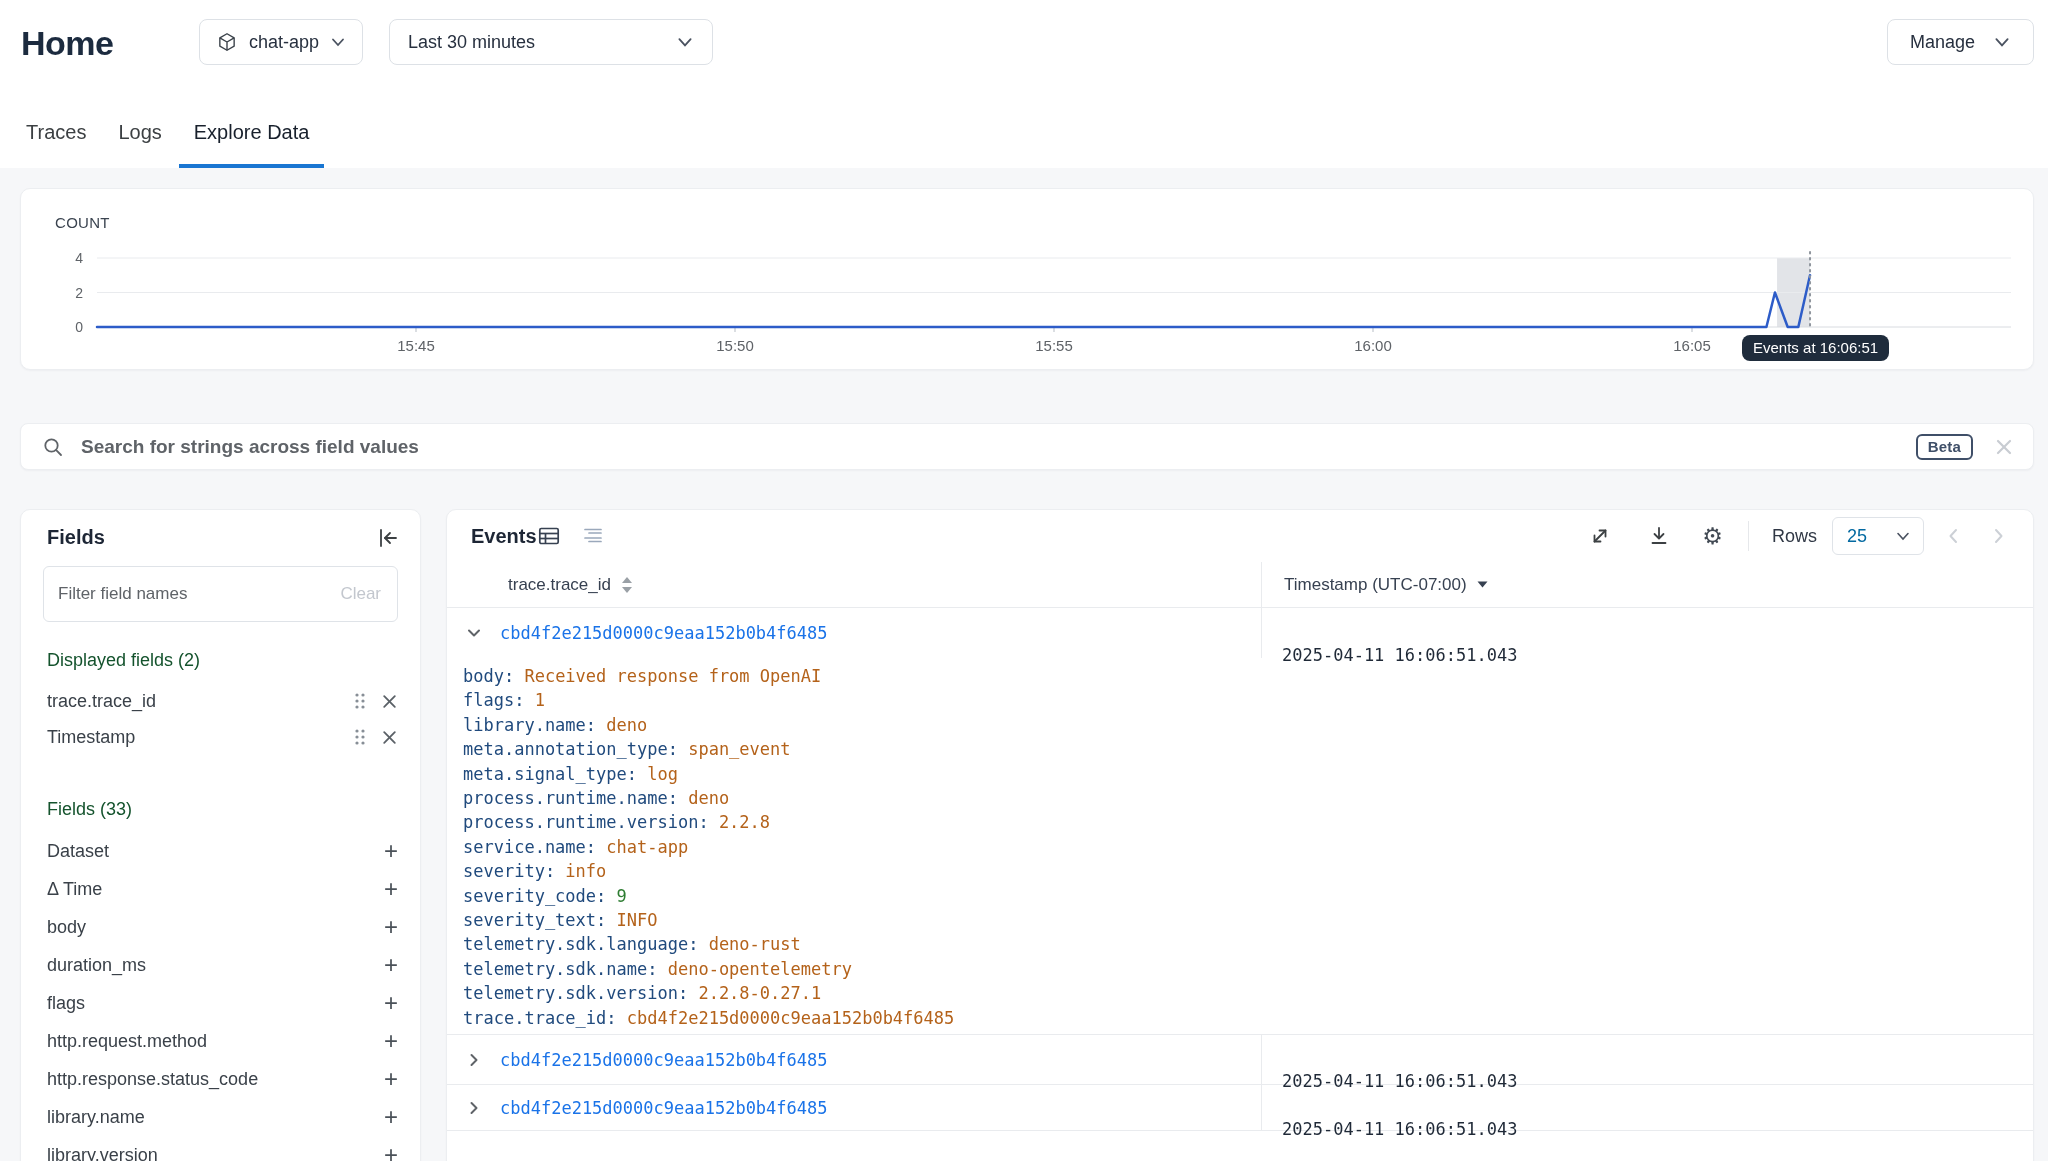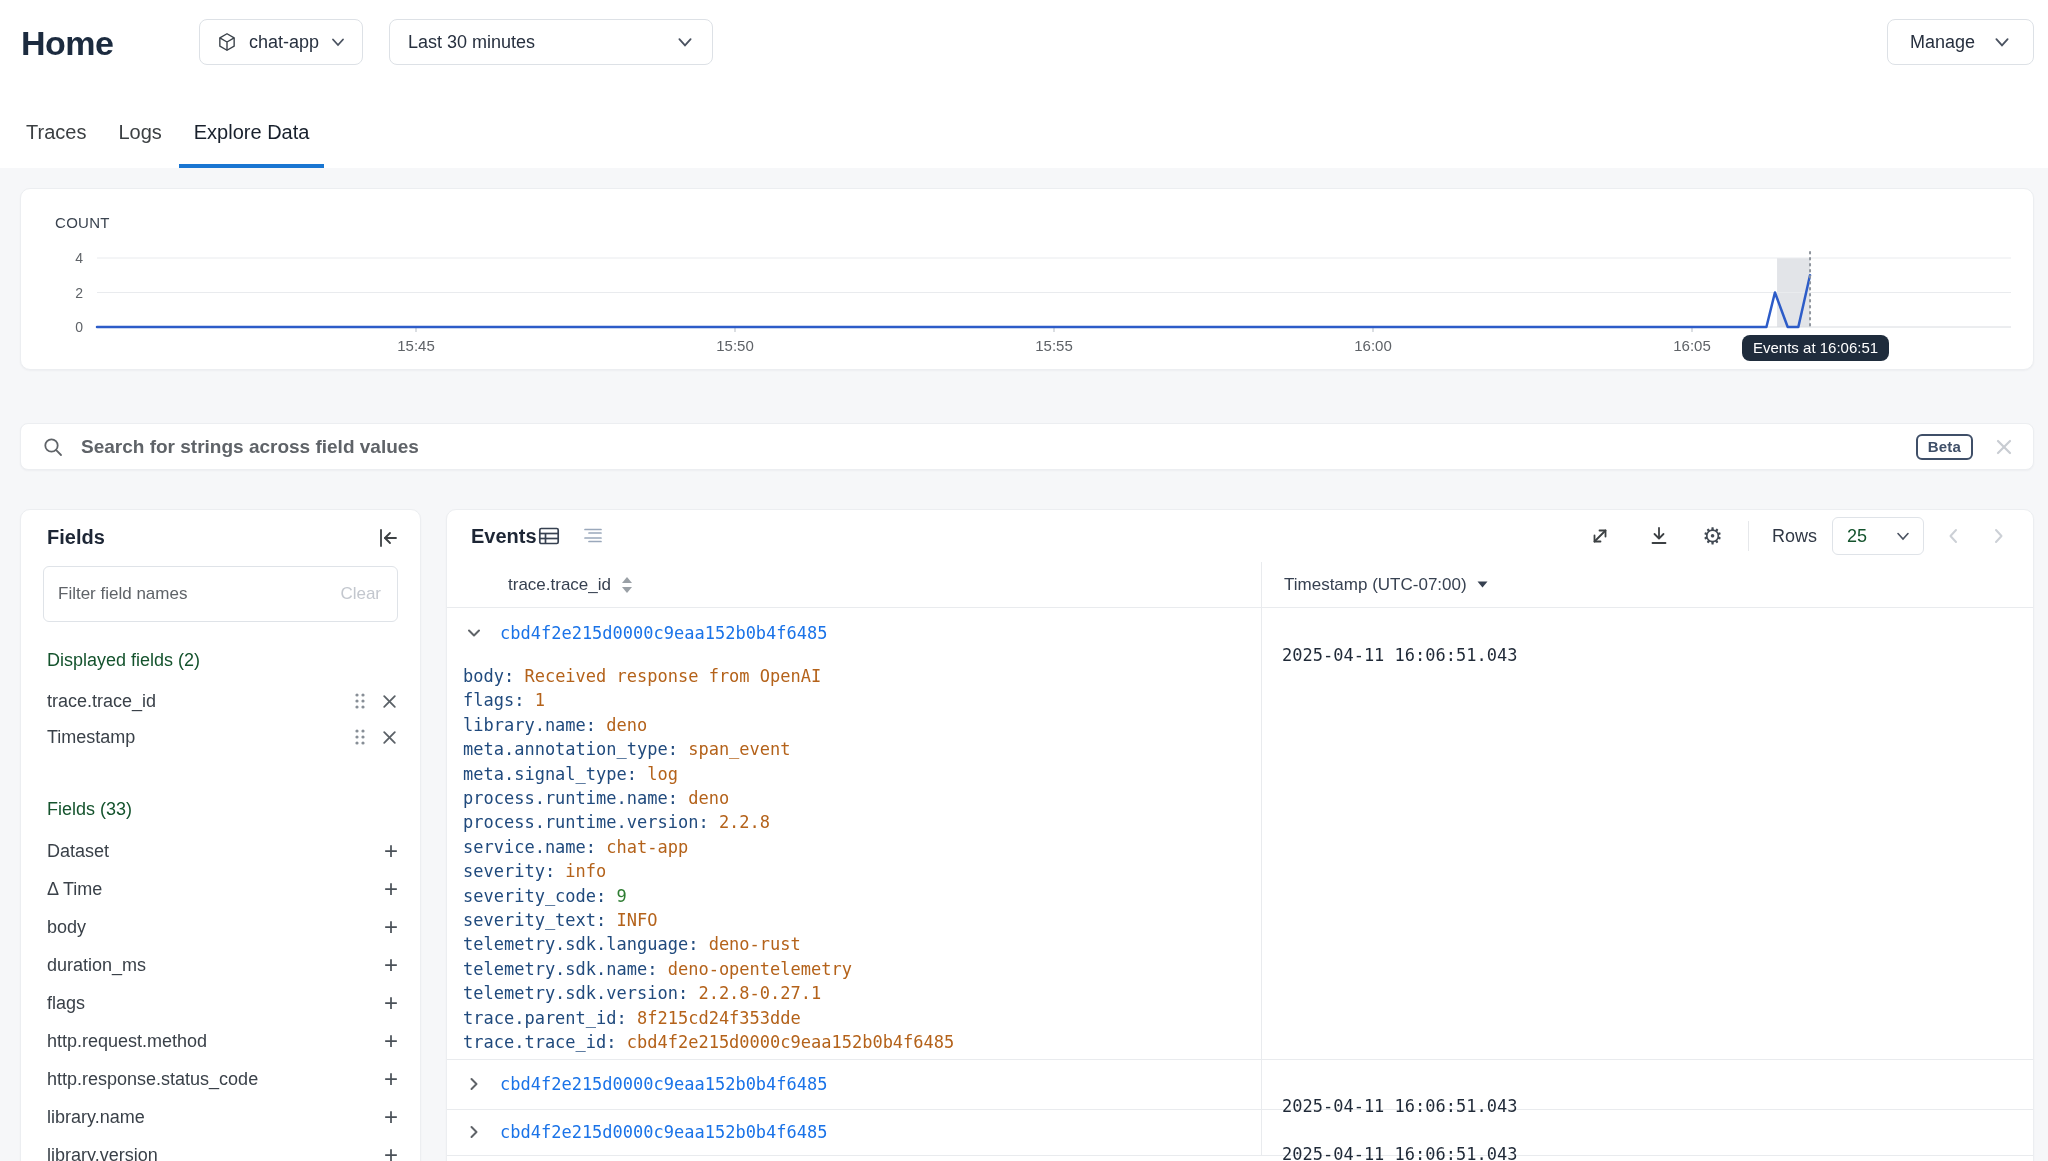--- a/index.html
+++ b/index.html
@@ -67,40 +67,40 @@
   .ev-header{height:52px;display:flex;align-items:center;padding:0 25px 0 24px;}
   .ev-header h2{font-size:20px;font-weight:600;color:#1d2635;}
   .ev-left{display:flex;align-items:center;flex:1;}
   .view-toggle{display:flex;align-items:center;gap:20px;}
   .ev-right{display:flex;align-items:center;}
   .ev-right .icnbtn{display:flex;align-items:center;cursor:pointer;}
   .gear{font-family:"DejaVu Sans",sans-serif;font-size:23px;color:#424a54;line-height:1;cursor:pointer;}
   .vdiv{width:1px;height:30px;background:#e6e8eb;margin:0 23px 0 25px;}
   .rows-label{font-size:18px;color:#303845;}
   .rows-select{display:flex;align-items:center;justify-content:space-between;width:92px;height:38px;border:1px solid #dfe3e8;
-    border-radius:6px;margin-left:15px;padding:0 12px 0 14px;font-size:18px;color:#14532d;cursor:pointer;}
+    border-radius:6px;margin-left:15px;padding:0 12px 0 14px;font-size:18px;color:#0369a1;cursor:pointer;}
   .pagebtn{margin-left:20px;cursor:default;display:flex;align-items:center;}
   .pagebtn.next{margin-left:24px;}
 
   .thead{height:46px;display:flex;border-bottom:1px solid #e9ebee;font-size:17px;color:#374151;font-weight:500;}
   .c1{width:814px;flex:none;display:flex;align-items:center;}
   .c2{flex:1;border-left:1px solid #e9ebee;display:flex;align-items:center;}
   .thead .c1{padding-left:61px;gap:10px;}
   .thead .c2{padding-left:22px;gap:10px;}
 
   .trow{display:flex;height:50px;border-bottom:1px solid #e9ebee;}
   .trow.first{border-bottom:none;}
   .trow.r3{height:46px;}
   .trow .c1{padding-left:16px;}
   .trow .chev{flex:none;display:flex;align-items:center;cursor:pointer;}
   .mono{font-family:"DejaVu Sans Mono",monospace;}
   .trace-link{font-size:17px;color:var(--link);margin-left:15px;cursor:pointer;text-decoration:none;}
   .ts{font-size:17px;color:#1f2937;padding-left:20px;margin-top:43px;}
 
-  .detail{display:flex;border-bottom:1px solid #e9ebee;}
+  .detail{display:flex;border-bottom:1px solid #e9ebee;flex-direction:column;}
   .detail .c1{display:block;padding:6px 0 4px 16px;}
   .dline{font-size:17px;line-height:24.4px;white-space:pre;}
   .dline .k{color:var(--key);}
   .dline .v{color:var(--val);}
   .dline .v.green{color:var(--green);}
 </style>
 </head>
 <body>
 
 <div id="app">
@@ -393,21 +393,20 @@
               <div class="dline mono"><span class="k">meta.signal_type: </span><span class="v">log</span></div>
               <div class="dline mono"><span class="k">process.runtime.name: </span><span class="v">deno</span></div>
               <div class="dline mono"><span class="k">process.runtime.version: </span><span class="v">2.2.8</span></div>
               <div class="dline mono"><span class="k">service.name: </span><span class="v">chat-app</span></div>
               <div class="dline mono"><span class="k">severity: </span><span class="v">info</span></div>
               <div class="dline mono"><span class="k">severity_code: </span><span class="v green">9</span></div>
               <div class="dline mono"><span class="k">severity_text: </span><span class="v">INFO</span></div>
               <div class="dline mono"><span class="k">telemetry.sdk.language: </span><span class="v">deno-rust</span></div>
               <div class="dline mono"><span class="k">telemetry.sdk.name: </span><span class="v">deno-opentelemetry</span></div>
               <div class="dline mono"><span class="k">telemetry.sdk.version: </span><span class="v">2.2.8-0.27.1</span></div>
-              <div class="dline mono"><span class="k">trace.parent_id: </span><span class="v">8f215cd24f353dde</span></div>
               <div class="dline mono"><span class="k">trace.trace_id: </span><span class="v">cbd4f2e215d0000c9eaa152b0b4f6485</span></div>
             </div>
             <div class="c2"></div>
           </div>
           <div class="trow">
             <div class="c1">
               <span class="chev">
                 <svg width="22" height="22" viewBox="0 0 22 22" fill="none" stroke="#5f6368" stroke-width="2" stroke-linecap="round" stroke-linejoin="round">
                   <polyline points="8.5,6 13.5,11 8.5,16"></polyline>
                 </svg>

